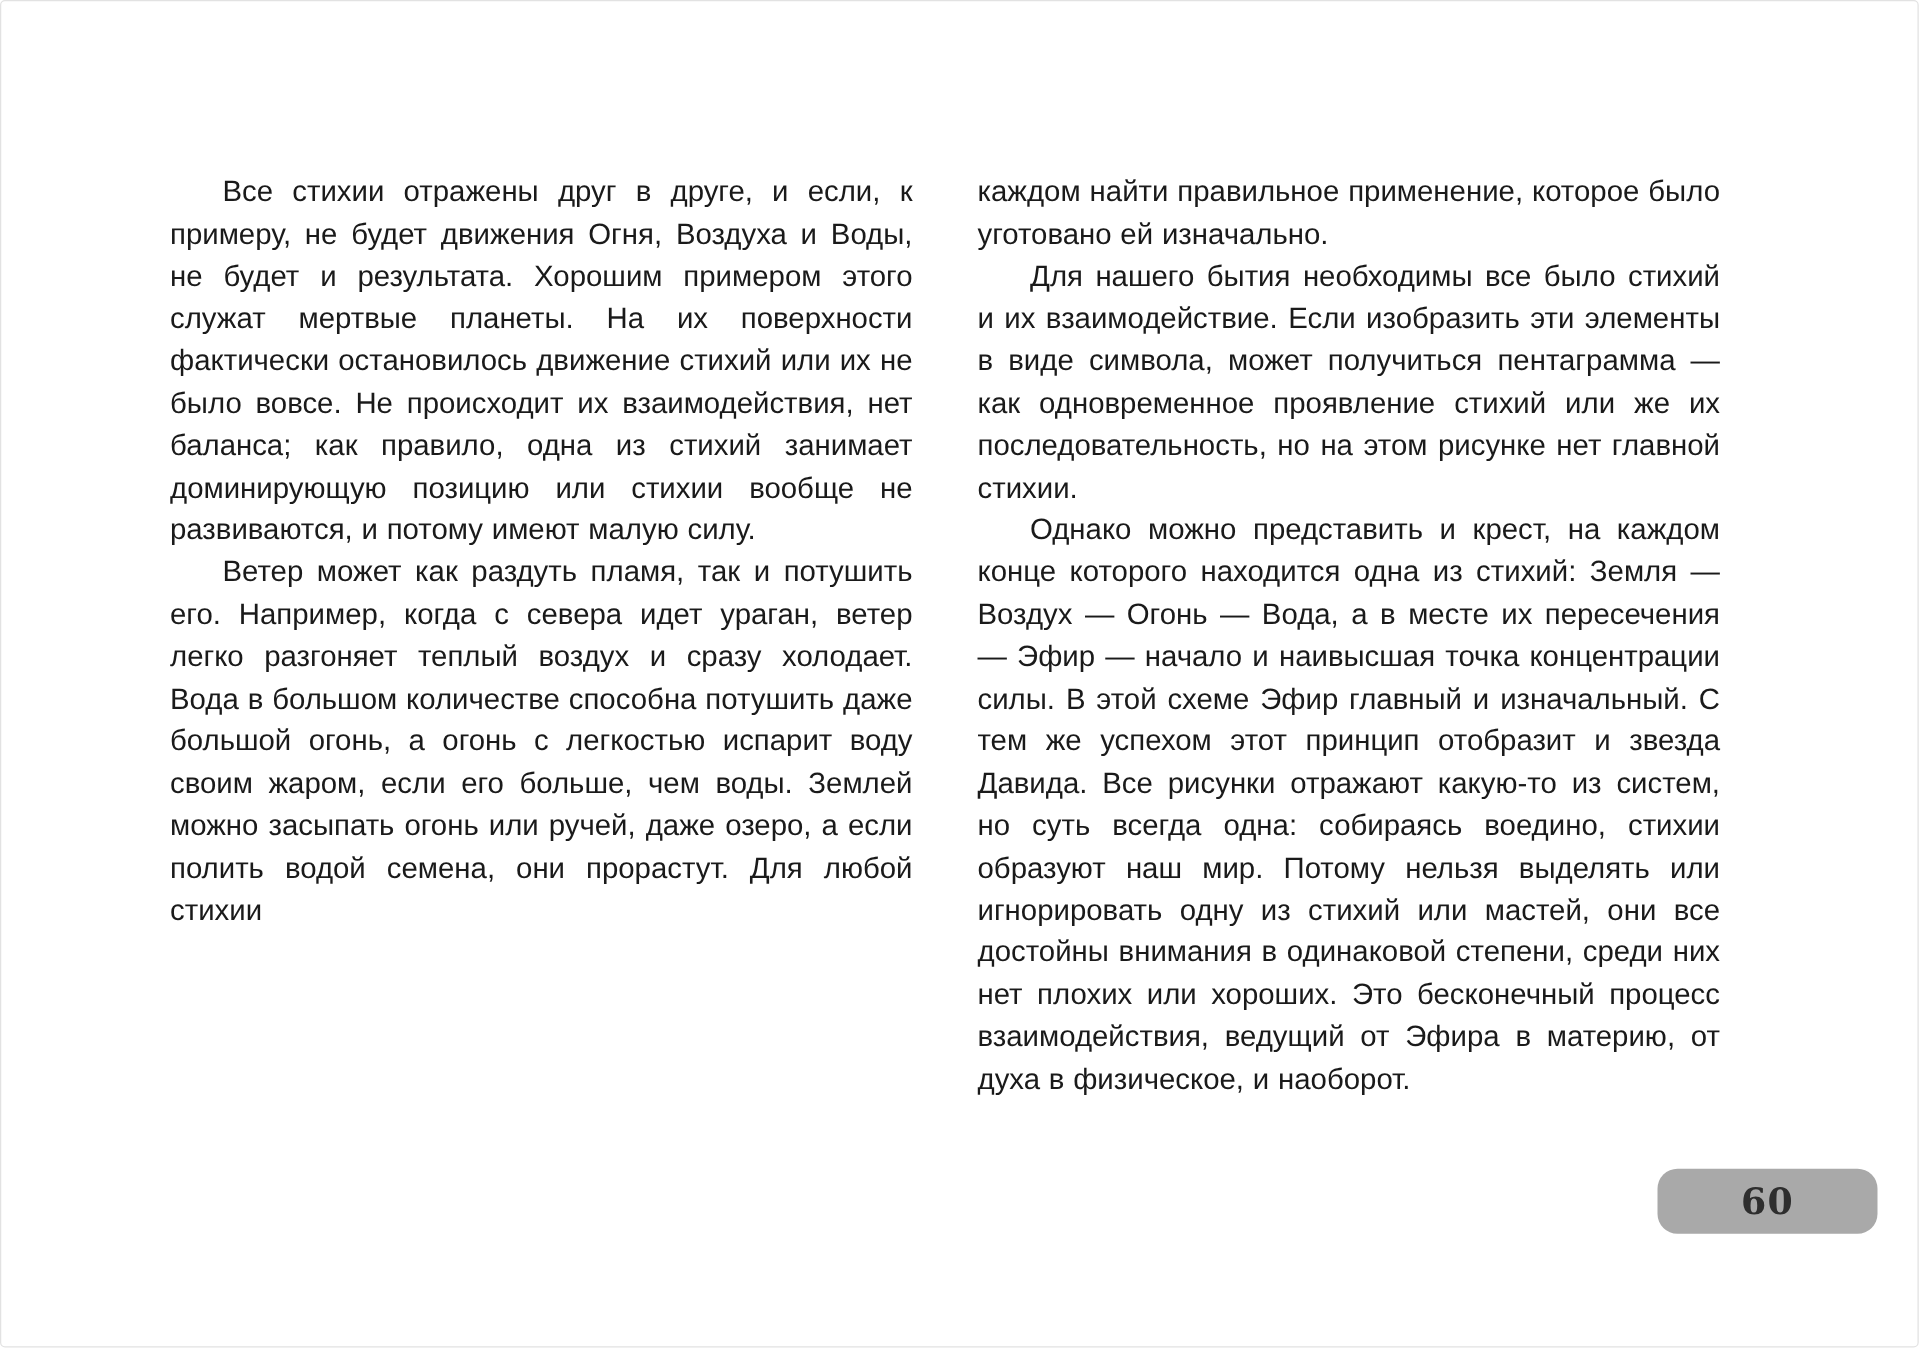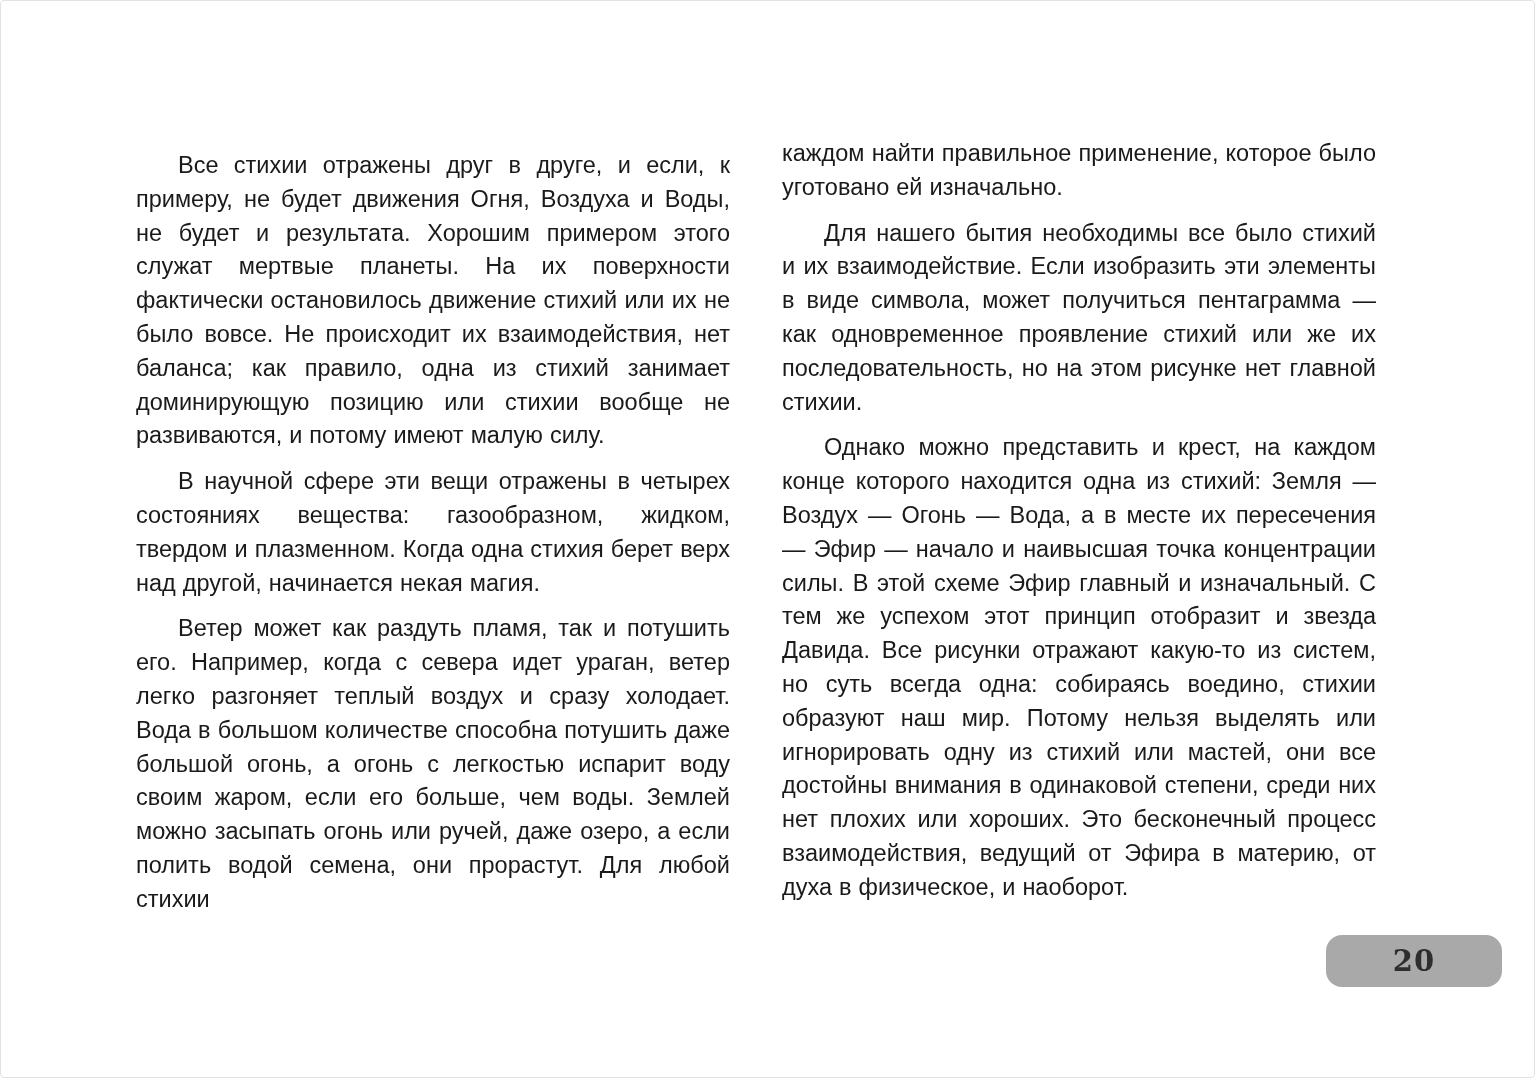--- a/index.html
+++ b/index.html
@@ -33,21 +33,21 @@
     hyphens: auto;
     -webkit-hyphens: auto;
   }
   .column-left  { left: 135px; }
   .column-right { left: 781px; }
   .para {
     margin: 0;
     padding: 0;
     word-spacing: 0.5px;
   }
-  .para.indent { text-indent: 42px; margin-top: 12px; }
+  .para.indent { text-indent: 42px; }
   .page-number-badge {
     position: absolute;
     left: 1325px;
     top: 934px;
     width: 176px;
     height: 52px;
     background: #a9a9a9;
     border-radius: 16px;
     display: flex;
     align-items: center;
@@ -61,27 +61,26 @@
     letter-spacing: 1px;
   }
 </style>
 </head>
 <body>
 
 <div class="page">
 
   <div class="column column-left">
     <p class="para indent">Все стихии отражены друг в друге, и если, к примеру, не будет движения Огня, Воздуха и Воды, не будет и результата. Хорошим примером этого служат мертвые планеты. На их поверхности фактически остановилось движение стихий или их не было вовсе. Не происходит их взаимодействия, нет баланса; как правило, одна из стихий занимает доминирующую позицию или стихии вообще не развиваются, и потому имеют малую силу.</p>
-    <p class="para indent">В научной сфере эти вещи отражены в четырех состояниях вещества: газообразном, жидком, твердом и плазменном. Когда одна стихия берет верх над другой, начинается некая магия.</p>
     <p class="para indent">Ветер может как раздуть пламя, так и потушить его. Например, когда с севера идет ураган, ветер легко разгоняет теплый воздух и сразу холодает. Вода в большом количестве способна потушить даже большой огонь, а огонь с легкостью испарит воду своим жаром, если его больше, чем воды. Землей можно засыпать огонь или ручей, даже озеро, а если полить водой семена, они прорастут. Для любой стихии</p>
   </div>
 
   <div class="column column-right">
     <p class="para">каждом найти правильное применение, которое было уготовано ей изначально.</p>
     <p class="para indent">Для нашего бытия необходимы все было стихий и их взаимодействие. Если изобразить эти элементы в виде символа, может получиться пентаграмма — как одновременное проявление стихий или же их последовательность, но на этом рисунке нет главной стихии.</p>
     <p class="para indent">Однако можно представить и крест, на каждом конце которого находится одна из стихий: Земля — Воздух — Огонь — Вода, а в месте их пересечения — Эфир — начало и наивысшая точка концентрации силы. В этой схеме Эфир главный и изначальный. С тем же успехом этот принцип отобразит и звезда Давида. Все рисунки отражают какую-то из систем, но суть всегда одна: собираясь воедино, стихии образуют наш мир. Потому нельзя выделять или игнорировать одну из стихий или мастей, они все достойны внимания в одинаковой степени, среди них нет плохих или хороших. Это бесконечный процесс взаимодействия, ведущий от Эфира в материю, от духа в физическое, и наоборот.</p>
   </div>
 
   <div class="page-number-badge">
-    <span>20</span>
+    <span>60</span>
   </div>
 
 </div>
 
 </body></html>

